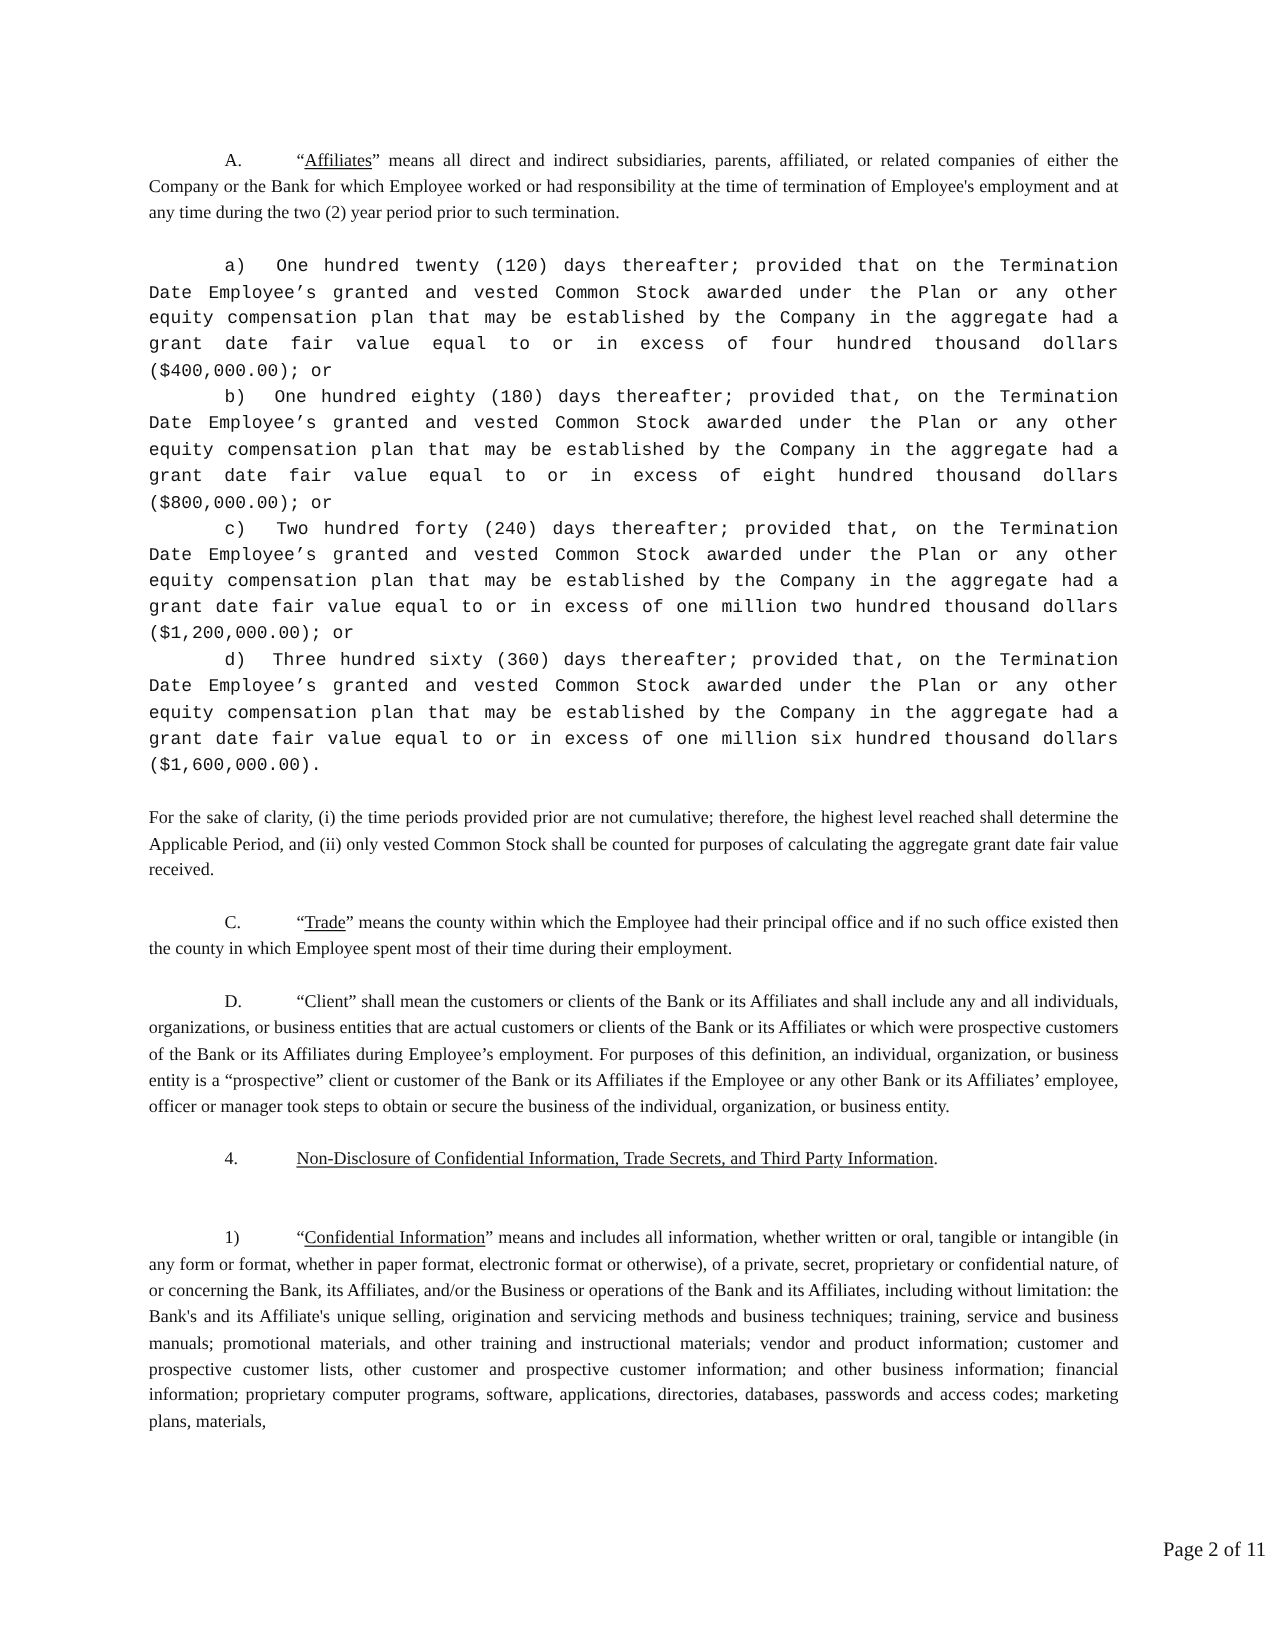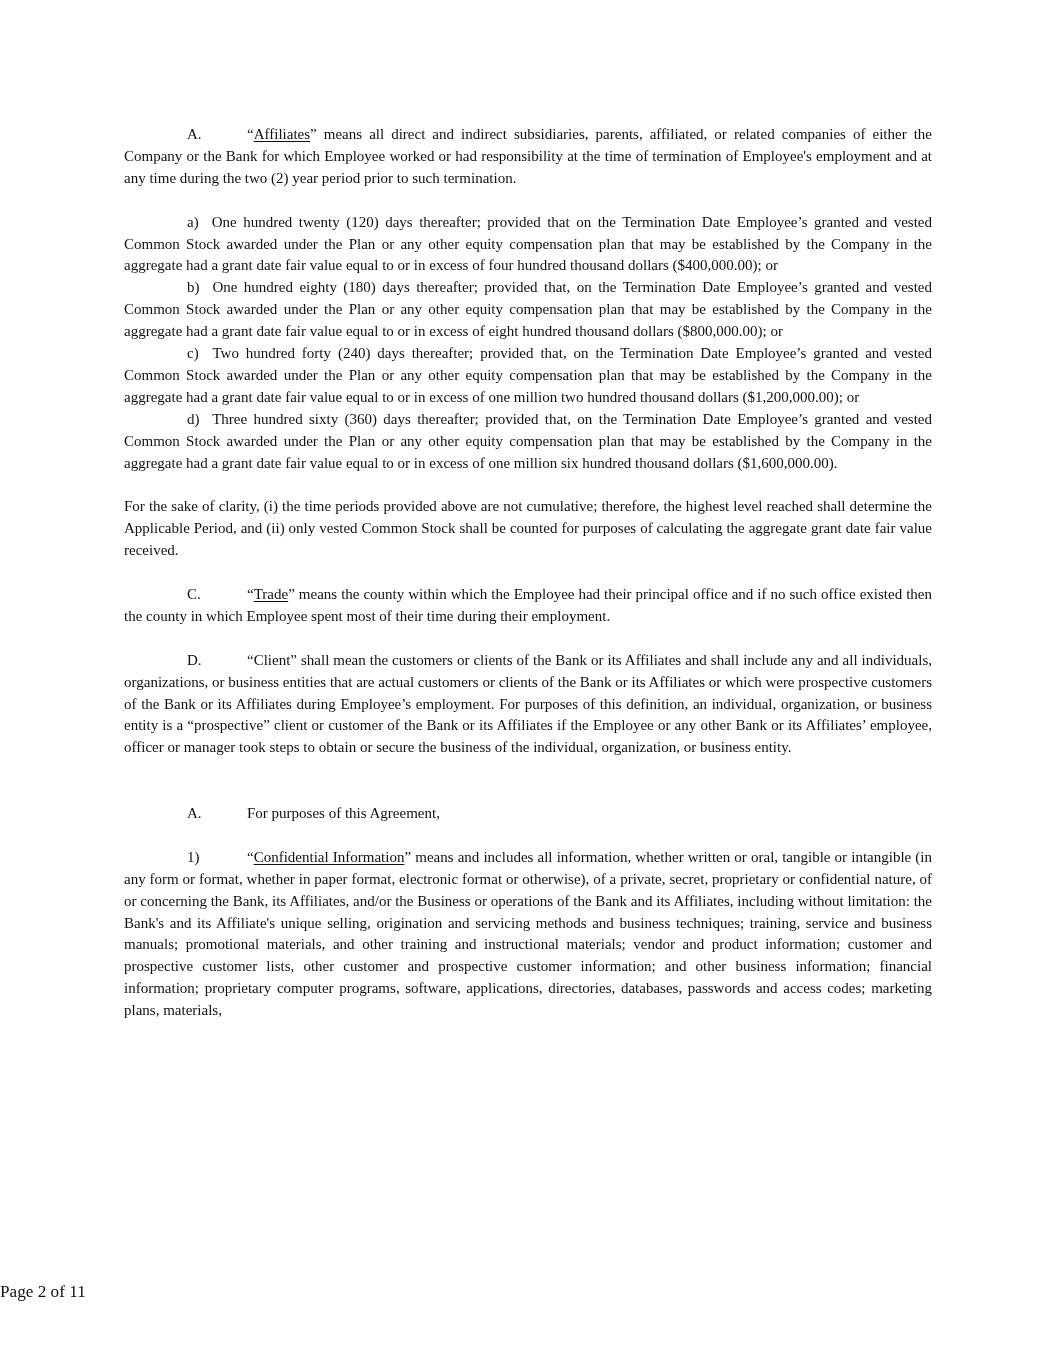--- a/index.html
+++ b/index.html
@@ -33,20 +33,21 @@
   }
   .para {
     margin: 0;
     padding: 0;
   }
   .indent {
     text-indent: 63px;
   }
   .sub-indent {
     text-indent: 63px;
+    font-family: Liberation Mono, monospace;
   }
   .gap {
     height: 21.9px;
   }
   .label {
     display: inline-block;
     width: 60px;
     text-indent: 0;
   }
   .u {
@@ -55,21 +56,21 @@
   }
   .heading-line {
     text-indent: 63px;
     text-align: left;
   }
   .footer {
     position: absolute;
     left: 0;
     width: 1055px;
     top: 1281px;
-    text-align: left;
+    text-align: right;
     font-size: 17.2px;
     line-height: 22px;
   }
 </style>
 </head>
 <body>
 
 <div class="page">
   <div class="content">
 
@@ -78,36 +79,36 @@
 
     <div class="gap"></div>
 
     <p class="para sub-indent"><span>a)</span>&nbsp;&nbsp;<span>One hundred twenty (120) days thereafter; provided that on the Termination Date Employee’s granted and vested Common Stock awarded under the Plan or any other equity compensation plan that may be established by the Company in the aggregate had a grant date fair value equal to or in excess of four hundred thousand dollars ($400,000.00); or</span></p>
     <p class="para sub-indent"><span>b)</span>&nbsp;&nbsp;<span>One hundred eighty (180) days thereafter; provided that, on the Termination Date Employee’s granted and vested Common Stock awarded under the Plan or any other equity compensation plan that may be established by the Company in the aggregate had a grant date fair value equal to or in excess of eight hundred thousand dollars ($800,000.00); or</span></p>
     <p class="para sub-indent"><span>c)</span>&nbsp;&nbsp;<span>Two hundred forty (240) days thereafter; provided that, on the Termination Date Employee’s granted and vested Common Stock awarded under the Plan or any other equity compensation plan that may be established by the Company in the aggregate had a grant date fair value equal to or in excess of one million two hundred thousand dollars ($1,200,000.00); or</span></p>
     <p class="para sub-indent"><span>d)</span>&nbsp;&nbsp;<span>Three hundred sixty (360) days thereafter; provided that, on the Termination Date Employee’s granted and vested Common Stock awarded under the Plan or any other equity compensation plan that may be established by the Company in the aggregate had a grant date fair value equal to or in excess of one million six hundred thousand dollars ($1,600,000.00).</span></p>
 
     <div class="gap"></div>
 
-    <p class="para">For the sake of clarity, (i) the time periods provided above are not cumulative; therefore, the highest level reached shall determine the Applicable Period, and (ii) only vested Common Stock shall be counted for purposes of calculating the aggregate grant date fair value received.</p>
+    <p class="para">For the sake of clarity, (i) the time periods provided prior are not cumulative; therefore, the highest level reached shall determine the Applicable Period, and (ii) only vested Common Stock shall be counted for purposes of calculating the aggregate grant date fair value received.</p>
 
     <div class="gap"></div>
 
     <p class="para indent"><span class="label">C.</span><span>“</span><span class="u">Trade</span><span>”</span><span> means the county within which the Employee had their principal office and if no such office existed then the county in which Employee spent most of their time during their employment.</span></p>
 
     <div class="gap"></div>
 
     <p class="para indent"><span class="label">D.</span><span>“Client” shall mean the customers or clients of the Bank or its Affiliates and shall include any and all individuals, organizations, or business entities that are actual customers or clients of the Bank or its Affiliates or which were prospective customers of the Bank or its Affiliates during Employee’s employment. For purposes of this definition, an individual, organization, or business entity is a “prospective” client or customer of the Bank or its Affiliates if the Employee or any other Bank or its Affiliates’ employee, officer or manager took steps to obtain or secure the business of the individual, organization, or business entity.</span></p>
 
     <div class="gap"></div>
 
+    <p class="para heading-line"><span class="label">4.</span><span class="u">Non-Disclosure of Confidential Information, Trade Secrets, and Third Party Information</span><span>.</span></p>
 
     <div class="gap"></div>
 
-    <p class="para heading-line"><span class="label">A.</span><span>For purposes of this Agreement,</span></p>
 
     <div class="gap"></div>
 
     <p class="para indent"><span class="label">1)</span><span>“</span><span class="u">Confidential Information</span><span>”</span><span> means and includes all information, whether written or oral, tangible or intangible (in any form or format, whether in paper format, electronic format or otherwise), of a private, secret, proprietary or confidential nature, of or concerning the Bank, its Affiliates, and/or the Business or operations of the Bank and its Affiliates, including without limitation:  the Bank's and its Affiliate's unique selling, origination and servicing methods and business techniques; training, service and business manuals; promotional materials, and other training and instructional materials; vendor and product information; customer and prospective customer lists, other customer and prospective customer information; and other business information; financial information; proprietary computer programs, software, applications, directories, databases, passwords and access codes; marketing plans, materials,</span></p>
 
   </div>
 
   <div class="footer">Page 2 of 11</div>
 </div>
 

